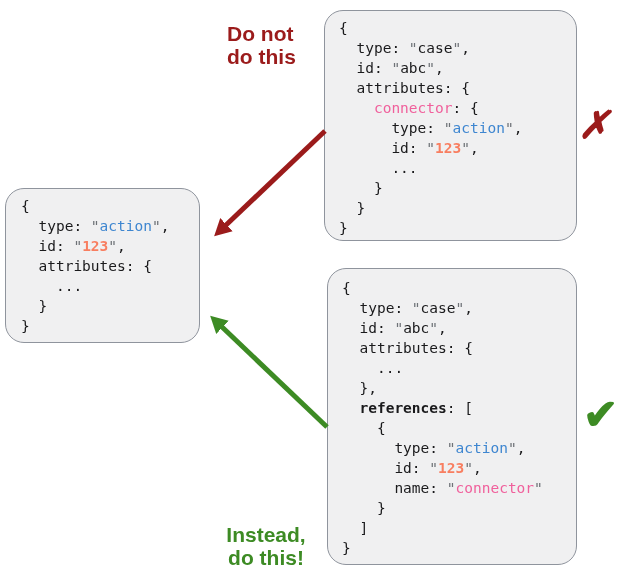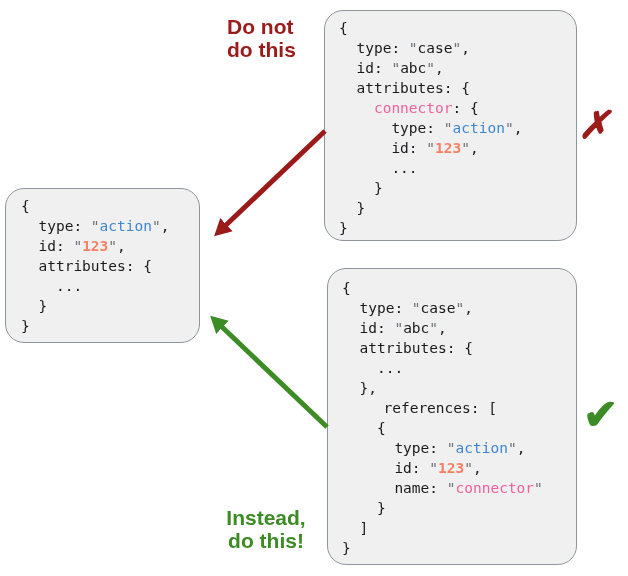--- a/index.html
+++ b/index.html
@@ -16,27 +16,27 @@
     white-space:pre; overflow:hidden;
   }
   #left-box  { left:5px;   top:188px; width:195px; height:155px; padding:7px 8px 8px 15px; }
   #bad-box   { left:324px; top:10px;  width:253px; height:231px; padding:7px 8px 4px 14px; }
   #good-box  { left:327px; top:268px; width:250px; height:297px; padding:9px 8px 8px 14px; }
   .code-line { white-space:pre; }
   .c-q      { color:var(--quote); }
   .c-blue   { color:var(--blue); }
   .c-orange { color:var(--orange);font-weight:bold; }
   .c-pink   { color:var(--pink); }
-  .bold     { font-weight:normal;margin-left:24px; }
+  .bold     { font-weight:bold; }
   .label {
     position:absolute; font-weight:bold; font-size:21px; line-height:23px;
     white-space:pre-line;
   }
-  #do-not-label  { left:227px; top:15px;  color:var(--red); text-align:left; }
-  #instead-label { left:208px; top:506px; width:116px; color:var(--green); text-align:center; }
+  #do-not-label  { left:227px; top:22px;  color:var(--red); text-align:left; }
+  #instead-label { left:208px; top:523px; width:116px; color:var(--green); text-align:center; }
   .mark { position:absolute; font-weight:bold; }
   #x-mark     { left:578px; top:103px; font-size:38px; font-style:italic; color:var(--red); }
   #check-mark { left:583px; top:390px; font-size:42px; color:var(--green); }
   #arrow-layer { position:absolute; left:0; top:0; pointer-events:none; }
   .arrow-red   { stroke:var(--red);   stroke-width:5; }
   .arrow-green { stroke:var(--green); stroke-width:5; }
   .head-red   { fill:var(--red); }
   .head-green { fill:var(--green); }
 </style>
 </head>

